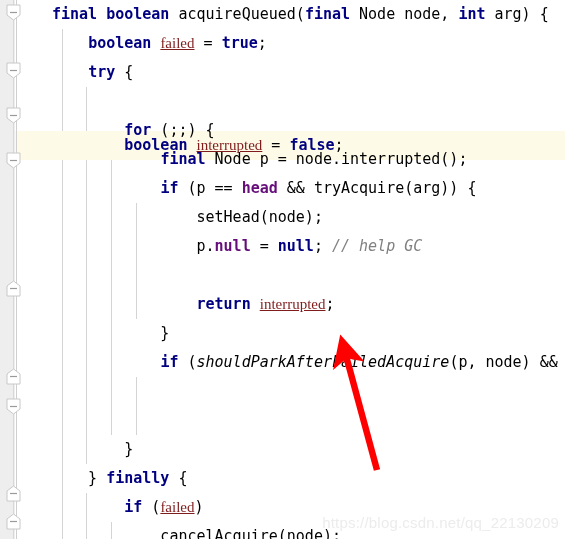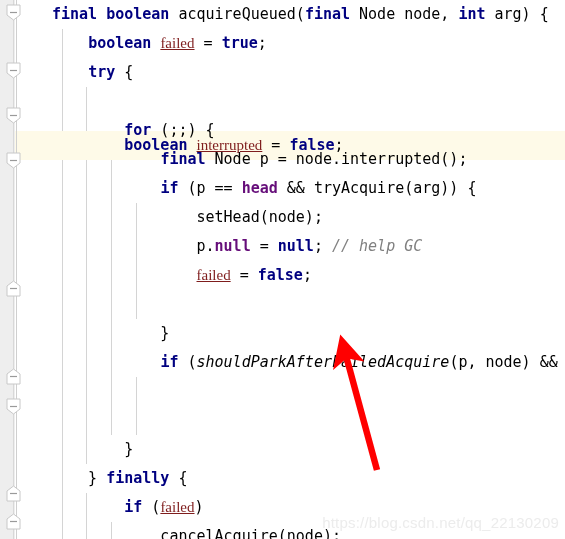--- a/index.html
+++ b/index.html
@@ -184,21 +184,21 @@
   <div id="code">
       <div class="line" style="top: 0px;"><span class="txt"><span class="kw">final</span><span class="pln"> </span><span class="kw">boolean</span><span class="pln"> acquireQueued(</span><span class="kw">final</span><span class="pln"> Node node, </span><span class="kw">int</span><span class="pln"> arg) {</span></span></div>
       <div class="line" style="top: 29px;"><span class="txt"><span class="pln">    </span><span class="kw">boolean</span><span class="pln"> </span><span class="loc">failed</span><span class="pln"> = </span><span class="kw">true</span><span class="pln">;</span></span></div>
       <div class="line" style="top: 58px; text-decoration: underline;"><span class="txt"><span class="pln">    </span><span class="kw">try</span><span class="pln"> {</span></span></div>
       <div class="line hl" style="top: 87px; margin-top: 44px;"><span class="txt"><span class="pln">        </span><span class="kw">boolean</span><span class="pln"> </span><span class="loc">interrupted</span><span class="pln"> = </span><span class="kw">false</span><span class="pln">;</span></span></div>
       <div class="line" style="top: 116px;"><span class="txt"><span class="pln">        </span><span class="kw">for</span><span class="pln"> (;;) {</span></span></div>
       <div class="line" style="top: 145px;"><span class="txt"><span class="pln">            </span><span class="kw">final</span><span class="pln"> Node p = node.interrupted();</span></span></div>
       <div class="line" style="top: 174px;"><span class="txt"><span class="pln">            </span><span class="kw">if</span><span class="pln"> (p == </span><span class="fld">head</span><span class="pln"> &amp;&amp; tryAcquire(arg)) {</span></span></div>
       <div class="line" style="top: 203px;"><span class="txt"><span class="pln">                setHead(node);</span></span></div>
       <div class="line" style="top: 232px;"><span class="txt"><span class="pln">                p.</span><span class="fld">null</span><span class="pln"> = </span><span class="kw">null</span><span class="pln">; </span><span class="cmt">// help GC</span></span></div>
-      <div class="line" style="top: 261px;"><span class="txt"><span class="pln">                </span><span class="loc">failed</span><span class="pln"> = </span><span class="kw">false</span><span class="pln">;</span></span></div>
+      <div class="line" style="top: 290px;"><span class="txt"><span class="pln">                </span><span class="kw">return</span><span class="pln"> </span><span class="loc">interrupted</span><span class="pln">;</span></span></div>
       <div class="line" style="top: 319px;"><span class="txt"><span class="pln">            }</span></span></div>
       <div class="line" style="top: 348px;"><span class="txt"><span class="pln">            </span><span class="kw">if</span><span class="pln"> (</span><span class="stat">shouldParkAfterFailedAcquire</span><span class="pln">(p, node) &amp;&amp;</span></span></div>
       <div class="line" style="top: 435px;"><span class="txt"><span class="pln">        }</span></span></div>
       <div class="line" style="top: 493px;"><span class="txt"><span class="pln">        </span><span class="kw">if</span><span class="pln"> (</span><span class="loc">failed</span><span class="pln">)</span></span></div>
       <div class="line" style="top: 464px;"><span class="txt"><span class="pln">    } </span><span class="kw">finally</span><span class="pln"> {</span></span></div>
       <div class="line" style="top: 522px;"><span class="txt"><span class="pln">            cancelAcquire(node);</span></span></div>
     </div>
 
   <svg id="arrow" viewBox="0 0 565 539" width="565" height="539">
     <defs>

